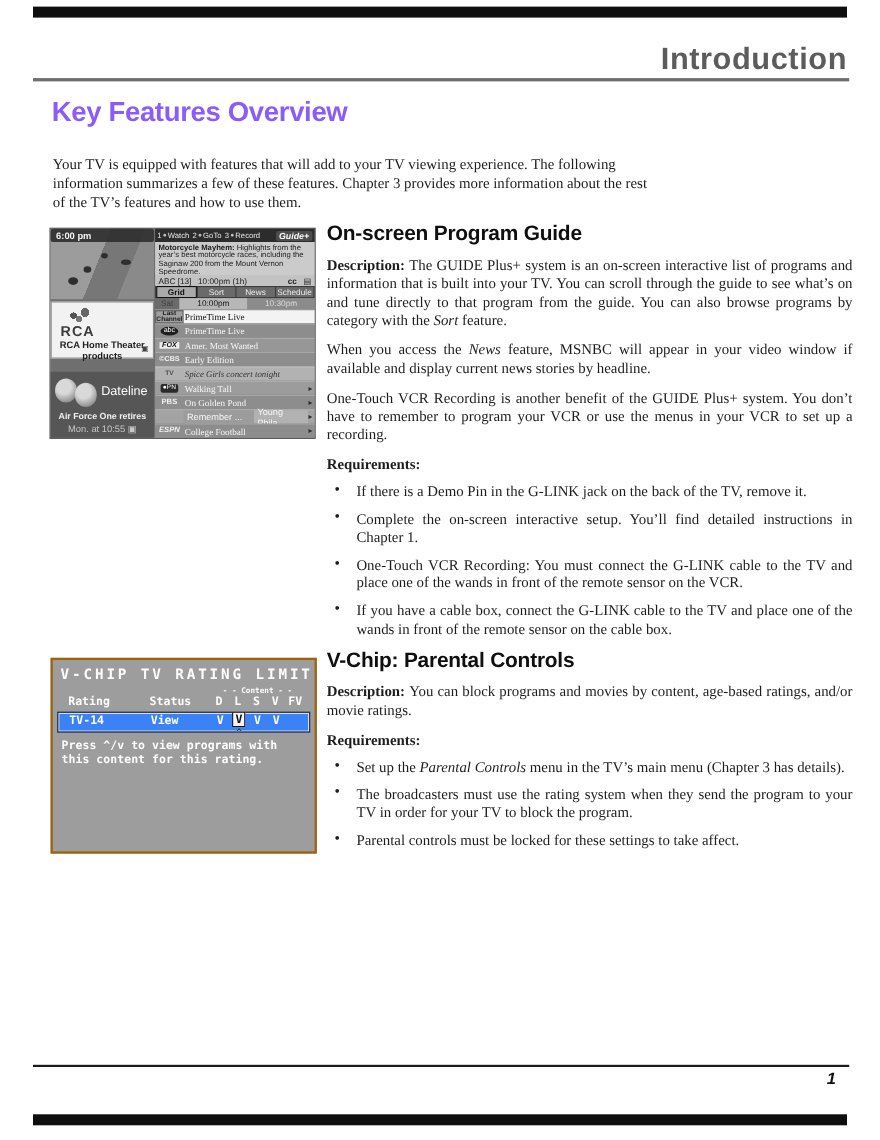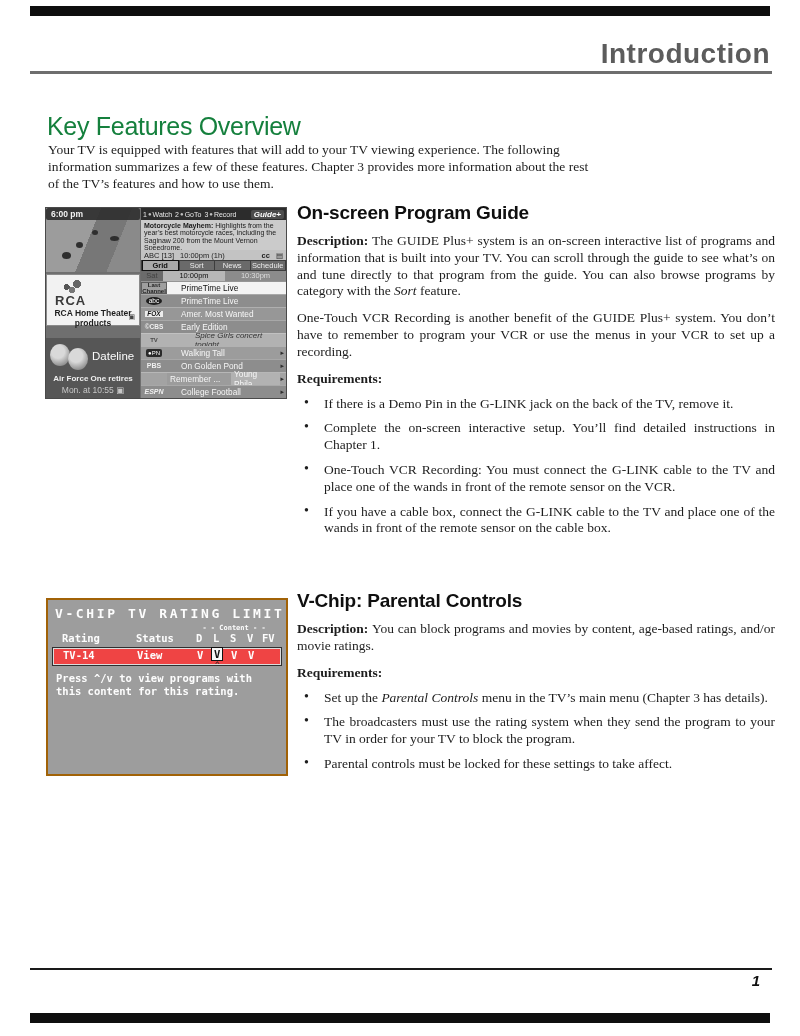--- a/index.html
+++ b/index.html
@@ -10,22 +10,22 @@
   #bar-top{top:6px;}
   #bar-bottom{top:1013px;}
 
   #chapter-title{position:absolute;top:38px;right:30px;font-family:"Liberation Sans",sans-serif;
         font-weight:bold;font-size:28px;color:#5c5c5c;letter-spacing:.5px;}
   #header-rule{position:absolute;left:30px;top:71px;width:742px;height:3px;background:#6e6e6e;}
   #footer-rule{position:absolute;left:30px;top:968px;width:742px;height:2px;background:#1a1a1a;}
   #page-number{position:absolute;top:972px;right:40px;font-family:"Liberation Sans",sans-serif;
         font-weight:bold;font-style:italic;font-size:15px;color:#111;}
 
-  #overview-title{position:absolute;left:47px;top:112px;font-family:"Liberation Sans",sans-serif;
-        font-weight:normal;font-size:25px;color:#15803d;letter-spacing:-.3px;}
+  #overview-title{position:absolute;left:47px;top:88px;font-family:"Liberation Sans",sans-serif;
+        font-weight:bold;font-size:25px;color:#8b5cf6;letter-spacing:-.3px;}
   #overview-intro{position:absolute;left:48px;top:141px;width:548px;font-size:13.5px;line-height:17px;}
 
   .section{position:absolute;left:297px;width:478px;}
   #section-guide{top:202px;}
   #section-vchip{top:590px;}
   .section h2{margin:0 0 9px 0;font-family:"Liberation Sans",sans-serif;font-weight:bold;
         font-size:19px;color:#0f0f0f;letter-spacing:-.2px;}
   .section p{margin:0 0 10px 0;font-size:13.5px;line-height:16.8px;text-align:justify;}
   .req{font-weight:bold;margin:2px 0 9px 0;font-size:13.5px;}
   ul.blist{list-style:none;margin:0;padding:0;}
@@ -79,43 +79,43 @@
   .g-tab{flex:1;text-align:center;font-size:7.5px;color:#ececec;background:#6a6a6a;line-height:9px;}
   .g-tab.sel{background:#a9a9a9;color:#111;border:1px solid #111;font-weight:bold;}
   #g-timerow{left:95px;top:63px;width:145px;height:10px;display:flex;}
   #g-day{width:22px;background:#6b6b6b;color:#424242;font-size:7.5px;text-align:center;line-height:10px;}
   #g-t1{width:62px;background:#b7b7b7;color:#111;font-size:7.5px;text-align:center;line-height:10px;}
   #g-t2{flex:1;background:#8b8b8b;color:#dedede;font-size:7.5px;text-align:center;line-height:10px;}
   #g-rows{left:95px;top:73px;width:145px;height:117px;display:flex;flex-direction:column;}
   .g-row{height:13px;display:flex;align-items:stretch;border-top:1px solid rgba(220,220,220,.35);}
   .g-logo-cell{width:26px;display:flex;align-items:center;justify-content:center;
         font-size:6px;line-height:6px;text-align:center;color:#f0f0f0;overflow:hidden;}
-  .g-title-cell{flex:1;display:flex;align-items:center;padding-left:14px;font-size:8.3px;color:#f6f6f6;}
+  .g-title-cell{flex:1;display:flex;align-items:center;padding-left:1px;font-size:8.3px;color:#f6f6f6;font-family:Liberation Serif, serif;}
   .g-arrow{align-self:center;margin-left:auto;padding-right:2px;font-size:7px;color:#2e2e2e;}
   .r1 .g-logo-cell{background:#9f9f9f;color:#1d1d1d;font-weight:bold;border:1px solid #5e5e5e;}
   .r1 .g-title-cell{background:#f3f3f3;color:#111;}
   .r2{background:#8d8d8d;} .r2 .lchip{background:#1e1e1e;color:#fff;border-radius:50%;padding:1px 3px;font-size:6.5px;}
   .r3{background:#979797;} .r3 .lchip{background:#ececec;color:#111;font-weight:bold;font-style:italic;padding:0 2px;font-size:6.5px;}
   .r4{background:#8d8d8d;} .r4 .g-logo-cell{font-size:6.5px;font-weight:bold;}
   .r5{background:#b2b2b2;} .r5 .g-logo-cell{color:#4a4a4a;font-weight:bold;}
-      .r5 .g-title-cell{color:#333;font-style:italic;font-size:8px;margin-left:14px;}
+      .r5 .g-title-cell{color:#333;font-style:italic;font-size:8px;}
   .r6{background:#9c9c9c;} .r6 .lchip{background:#2a2a2a;color:#fff;padding:1px 2px;border-radius:2px;font-size:6px;}
   .r7{background:#8d8d8d;} .r7 .g-logo-cell{font-weight:bold;font-size:7px;}
   .r8{background:#a3a3a3;}
   .r8 .cell-a{width:64px;background:#9c9c9c;display:flex;align-items:center;padding-left:3px;font-size:8.3px;color:#f6f6f6;}
   .r8 .cell-b{flex:1;background:#b2b2b2;display:flex;align-items:center;padding-left:3px;font-size:8.3px;color:#f6f6f6;}
   .r9{background:#8d8d8d;} .r9 .g-logo-cell{font-weight:bold;font-style:italic;font-size:7px;}
 
   
   #figure-vchip{position:absolute;left:46px;top:598px;width:238px;height:174px;background:#9d9d9d;
         border:2px solid #a16207;font-family:"DejaVu Sans Mono",monospace;color:#fdfdfd;}
   #v-title{position:absolute;left:7px;top:6px;font-size:13px;font-weight:bold;letter-spacing:2.6px;white-space:nowrap;}
   #v-content-label{position:absolute;left:142px;top:24px;width:88px;text-align:center;font-size:7px;font-weight:bold;}
   .v-hdr{position:absolute;top:32px;font-size:10.5px;font-weight:bold;}
-  .v-band{position:absolute;left:4px;right:4px;top:47px;height:17px;background:#ef4444;
+  .v-band{position:absolute;left:4px;right:4px;top:47px;height:17px;background:#3b82f6;
         border:1px solid #2f2f2f;box-shadow:inset 0 0 0 1px #dcdcdc;}
   .v-cell{position:absolute;top:1px;font-size:10.5px;font-weight:bold;color:#fdfdfd;}
   #v-cursor{position:absolute;top:-1px;background:#f7f7f7;color:#111;border:1px solid #111;
         padding:0 2px;font-size:10.5px;font-weight:bold;}
   #v-caret{position:absolute;top:13px;font-size:8px;color:#222;}
   .v-hint{position:absolute;left:8px;font-size:10.5px;font-weight:bold;line-height:13px;}
 </style>
 </head>
 <body>
 
@@ -243,20 +243,21 @@
         <span class="g-logo-cell">ESPN</span>
         <span class="g-title-cell">College Football</span>
         <span class="g-arrow">▸</span>
       </div>
     </div>
   </div>
 
   <div id="section-guide" class="section">
     <h2>On-screen Program Guide</h2>
     <p><span class="b">Description: </span><span>The GUIDE Plus+ system is an on-screen interactive list of programs and information that is built into your TV. You can scroll through the guide to see what’s on and tune directly to that program from the guide. You can also browse programs by category with the </span><span class="i">Sort</span><span> feature.</span></p>
+    <p><span>When you access the </span><span class="i">News</span><span> feature, MSNBC will appear in your video window if available and display current news stories by headline.</span></p>
     <p><span>One-Touch VCR Recording is another benefit of the GUIDE Plus+ system. You don’t have to remember to program your VCR or use the menus in your VCR to set up a recording.</span></p>
     <div class="req">Requirements:</div>
     <ul class="blist">
       <li><span class="dot">•</span><span><span>If there is a Demo Pin in the G-LINK jack on the back of the TV, remove it.</span></span></li>
       <li><span class="dot">•</span><span><span>Complete the on-screen interactive setup. You’ll find detailed instructions in Chapter 1.</span></span></li>
       <li><span class="dot">•</span><span><span>One-Touch VCR Recording: You must connect the G-LINK cable to the TV and place one of the wands in front of the remote sensor on the VCR.</span></span></li>
       <li><span class="dot">•</span><span><span>If you have a cable box, connect the G-LINK cable to the TV and place one of the wands in front of the remote sensor on the cable box.</span></span></li>
     </ul>
   </div>
 

